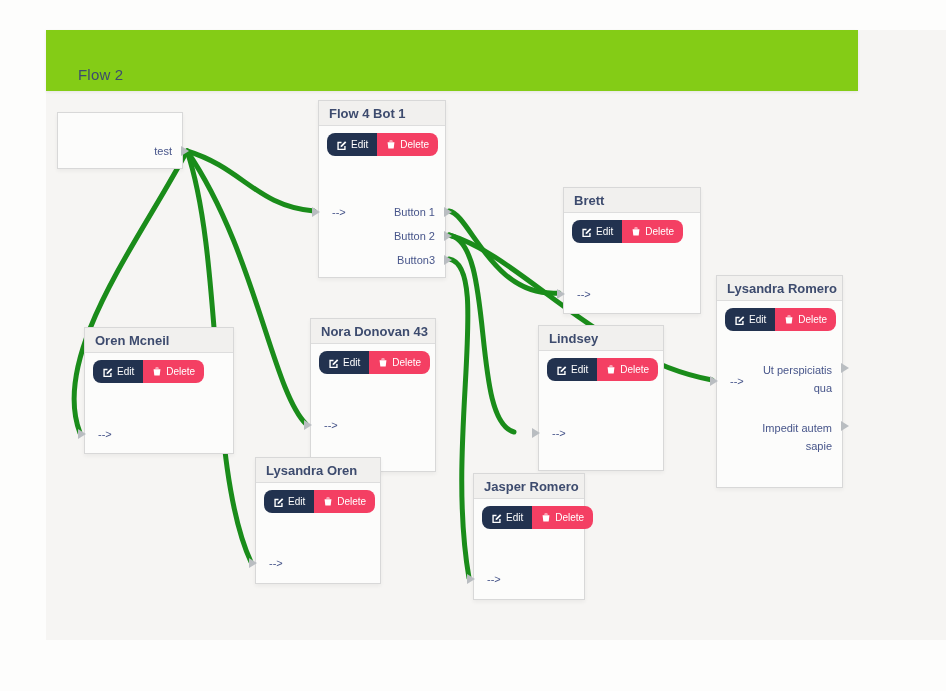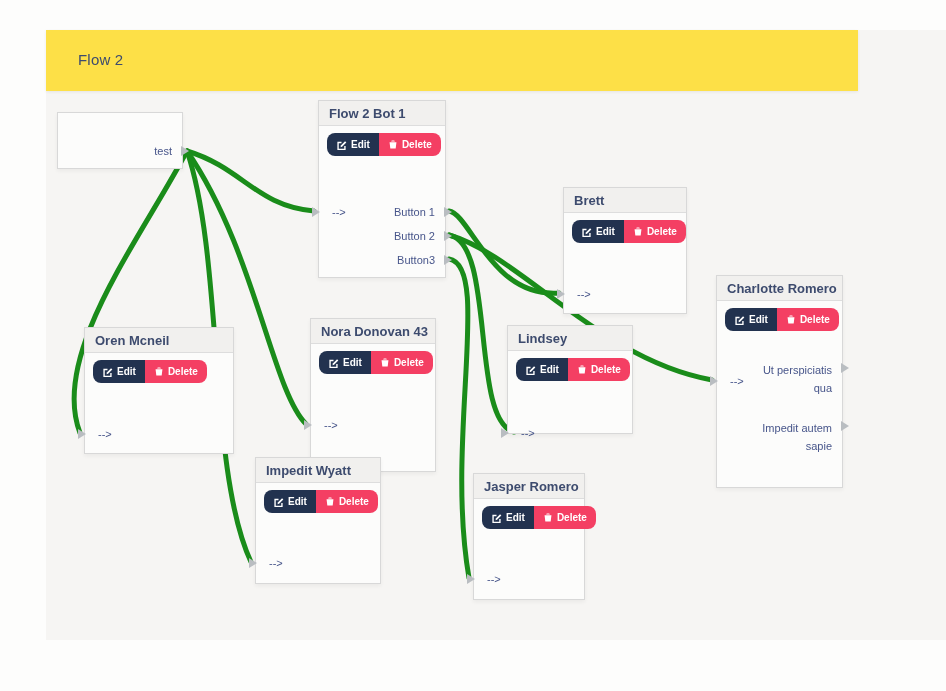--- a/index.html
+++ b/index.html
@@ -15,35 +15,35 @@
     --port-gray:#b9bdc1;
   }
   *{box-sizing:border-box;margin:0;padding:0}
   html,body{width:946px;height:691px;overflow:hidden;background:#fdfdfc;
     font-family:"Liberation Sans","DejaVu Sans",sans-serif;}
   .stage{position:relative;width:946px;height:691px}
 
   .canvas{position:absolute;left:46px;top:30px;width:900px;height:610px;
     background:var(--canvas-bg);z-index:0}
   .flow-header{position:absolute;left:46px;top:30px;width:812px;height:61px;
-    background:#fde047;z-index:3;box-shadow:0 1px 3px rgba(0,0,0,.07);
-    display:flex;align-items:center;padding:14px 0 16px 32px}
+    background:#84cc16;z-index:3;box-shadow:0 1px 3px rgba(0,0,0,.07);
+    display:flex;align-items:flex-end;padding:14px 0 8px 32px}
   .flow-title{font-size:15px;color:var(--title);letter-spacing:.2px}
 
   svg.wires{position:absolute;left:0;top:0;z-index:1;pointer-events:none}
   svg.wires path{pointer-events:stroke}
 
   .node{position:absolute;z-index:2;background:var(--node-bg);
     border:1px solid var(--node-border);box-shadow:0 2px 4px rgba(0,0,0,.05)}
   .node-header{background:var(--header-bg);border-bottom:1px solid #ddd;
     padding:5px 10px 4px 10px;font-size:13px;font-weight:bold;color:var(--title);
     white-space:nowrap;overflow:hidden}
   .btns{display:inline-flex;margin:7px 0 0 8px}
   .btn{display:inline-flex;align-items:center;gap:4px;border:none;cursor:pointer;
-    color:#fff;font-size:10px;font-weight:bold;padding:6px 9px;line-height:1;
+    color:#fff;font-size:10px;font-weight:normal;padding:6px 9px;line-height:1;
     font-family:"Liberation Sans","DejaVu Sans",sans-serif}
   .btn.edit{background:var(--navy);border-radius:8px 0 0 8px}
   .btn.del{background:var(--pink);border-radius:0 8px 8px 0}
   .btn svg{display:block}
 
   .arrow{position:absolute;width:0;height:0;top:50%;margin-top:-5px;
     border-top:5px solid transparent;border-bottom:5px solid transparent;
     border-left:8px solid var(--port-gray)}
   .in-port{position:absolute;left:0;height:14px;display:flex;align-items:center}
   .in-port .arrow{left:-7px}
@@ -81,21 +81,21 @@
 
   <div class="node" style="left:57px;top:112px;width:126px;height:57px">
     <div class="out-port" style="top:31px">
       <span class="plabel">test</span>
       <span class="arrow"></span>
     </div>
   </div>
 
   <div class="node" style="left:318px;top:100px;width:128px;height:178px">
     <div class="node-header">
-      <span>Flow 2 Bot 1</span>
+      <span>Flow 4 Bot 1</span>
     </div>
     <div class="btns">
       <button class="btn edit">
         <span>
             <svg width="11" height="11" viewBox="0 0 16 16">
               <path d="M2 4h6v2H4v8h8v-4h2v6H2z" fill="#fff"></path>
               <path d="M7 9.6 13.2 3.4 15 5.2 8.8 11.4 6.6 12z" fill="#fff"></path>
             </svg>
           </span>
         <span>Edit</span>
@@ -120,21 +120,21 @@
     <div class="out-port" style="top:128px">
       <span class="plabel">Button 2</span>
       <span class="arrow"></span>
     </div>
     <div class="out-port" style="top:152px">
       <span class="plabel">Button3</span>
       <span class="arrow"></span>
     </div>
   </div>
 
-  <div class="node" style="left:563px;top:187px;width:124px;height:127px">
+  <div class="node" style="left:563px;top:187px;width:138px;height:127px">
     <div class="node-header">
       <span>Brett</span>
     </div>
     <div class="btns">
       <button class="btn edit">
         <span>
             <svg width="11" height="11" viewBox="0 0 16 16">
               <path d="M2 4h6v2H4v8h8v-4h2v6H2z" fill="#fff"></path>
               <path d="M7 9.6 13.2 3.4 15 5.2 8.8 11.4 6.6 12z" fill="#fff"></path>
             </svg>
@@ -151,21 +151,21 @@
       </button>
     </div>
     <div class="in-port" style="top:99px">
       <span class="arrow"></span>
       <span class="plabel">--&gt;</span>
     </div>
   </div>
 
   <div class="node" style="left:716px;top:275px;width:127px;height:213px">
     <div class="node-header">
-      <span>Charlotte Romero</span>
+      <span>Lysandra Romero</span>
     </div>
     <div class="btns">
       <button class="btn edit">
         <span>
             <svg width="11" height="11" viewBox="0 0 16 16">
               <path d="M2 4h6v2H4v8h8v-4h2v6H2z" fill="#fff"></path>
               <path d="M7 9.6 13.2 3.4 15 5.2 8.8 11.4 6.6 12z" fill="#fff"></path>
             </svg>
           </span>
         <span>Edit</span>
@@ -244,21 +244,21 @@
           </span>
         <span>Delete</span>
       </button>
     </div>
     <div class="in-port" style="top:99px">
       <span class="arrow"></span>
       <span class="plabel">--&gt;</span>
     </div>
   </div>
 
-  <div class="node" style="left:507px;top:325px;width:126px;height:109px">
+  <div class="node" style="left:538px;top:325px;width:126px;height:146px">
     <div class="node-header">
       <span>Lindsey</span>
     </div>
     <div class="btns">
       <button class="btn edit">
         <span>
             <svg width="11" height="11" viewBox="0 0 16 16">
               <path d="M2 4h6v2H4v8h8v-4h2v6H2z" fill="#fff"></path>
               <path d="M7 9.6 13.2 3.4 15 5.2 8.8 11.4 6.6 12z" fill="#fff"></path>
             </svg>
@@ -275,21 +275,21 @@
       </button>
     </div>
     <div class="in-port" style="top:100px">
       <span class="arrow"></span>
       <span class="plabel">--&gt;</span>
     </div>
   </div>
 
   <div class="node" style="left:255px;top:457px;width:126px;height:127px">
     <div class="node-header">
-      <span>Impedit Wyatt</span>
+      <span>Lysandra Oren</span>
     </div>
     <div class="btns">
       <button class="btn edit">
         <span>
             <svg width="11" height="11" viewBox="0 0 16 16">
               <path d="M2 4h6v2H4v8h8v-4h2v6H2z" fill="#fff"></path>
               <path d="M7 9.6 13.2 3.4 15 5.2 8.8 11.4 6.6 12z" fill="#fff"></path>
             </svg>
           </span>
         <span>Edit</span>

